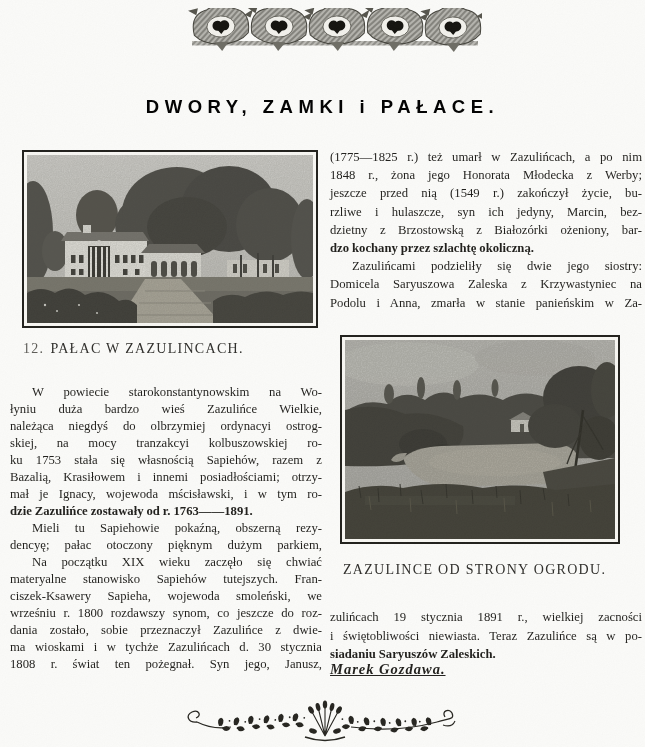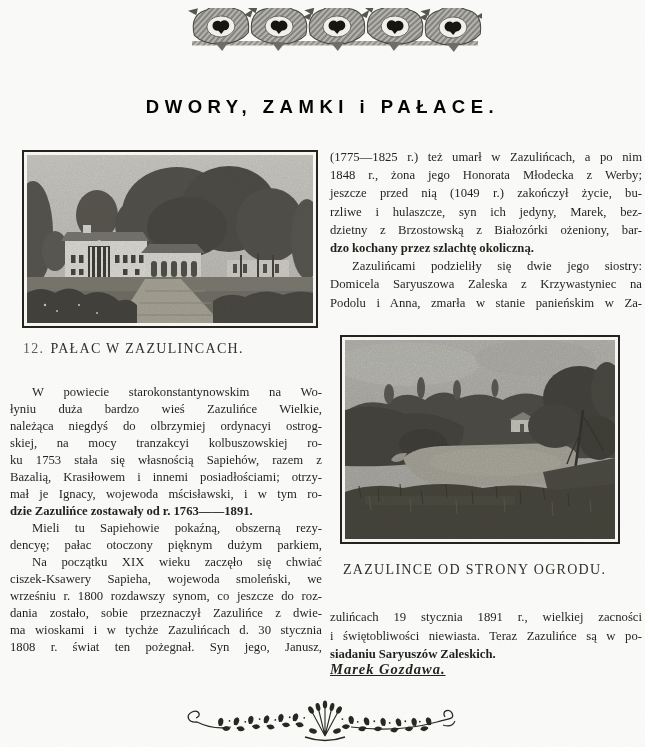--- a/index.html
+++ b/index.html
@@ -184,32 +184,33 @@
       <div class="tline">łyniu duża bardzo wieś Zazulińce Wielkie,</div>
       <div class="tline">należąca niegdyś do olbrzymiej ordynacyi ostrog-</div>
       <div class="tline">skiej, na mocy tranzakcyi kolbuszowskiej ro-</div>
       <div class="tline">ku 1753 stała się własnością Sapiehów, razem z</div>
       <div class="tline">Bazalią, Krasiłowem i innemi posiadłościami; otrzy-</div>
       <div class="tline">mał je Ignacy, wojewoda mścisławski, i w tym ro-</div>
       <div class="tline tlast">dzie Zazulińce zostawały od r. 1763——1891.</div>
       <div class="tline indent">Mieli tu Sapiehowie pokaźną, obszerną rezy-</div>
       <div class="tline">dencyę; pałac otoczony pięknym dużym parkiem,</div>
       <div class="tline indent">Na początku XIX wieku zaczęło się chwiać</div>
+      <div class="tline">materyalne stanowisko Sapiehów tutejszych. Fran-</div>
       <div class="tline">ciszek-Ksawery Sapieha, wojewoda smoleński, we</div>
       <div class="tline">wrześniu r. 1800 rozdawszy synom, co jeszcze do roz-</div>
       <div class="tline">dania zostało, sobie przeznaczył Zazulińce z dwie-</div>
       <div class="tline">ma wioskami i w tychże Zazulińcach d. 30 stycznia</div>
       <div class="tline">1808 r. świat ten pożegnał. Syn jego, Janusz,</div>
     </div>
 
   <div class="textcol" id="col-right-top">
       <div class="tline">(1775—1825 r.) też umarł w Zazulińcach, a po nim</div>
       <div class="tline">1848 r., żona jego Honorata Młodecka z Werby;</div>
-      <div class="tline">jeszcze przed nią (1049 r.) zakończył życie, bu-</div>
-      <div class="tline">rzliwe i hulaszcze, syn ich jedyny, Marek, bez-</div>
+      <div class="tline">jeszcze przed nią (1549 r.) zakończył życie, bu-</div>
+      <div class="tline">rzliwe i hulaszcze, syn ich jedyny, Marcin, bez-</div>
       <div class="tline">dzietny z Brzostowską z Białozórki ożeniony, bar-</div>
       <div class="tline tlast">dzo kochany przez szlachtę okoliczną.</div>
       <div class="tline indent">Zazulińcami podzieliły się dwie jego siostry:</div>
       <div class="tline">Domicela Saryuszowa Zaleska z Krzywastyniec na</div>
       <div class="tline">Podolu i Anna, zmarła w stanie panieńskim w Za-</div>
     </div>
 
   <div class="photo-frame" id="frame-garden">
     <svg width="270" height="199" viewBox="0 0 270 199">
       <defs>

